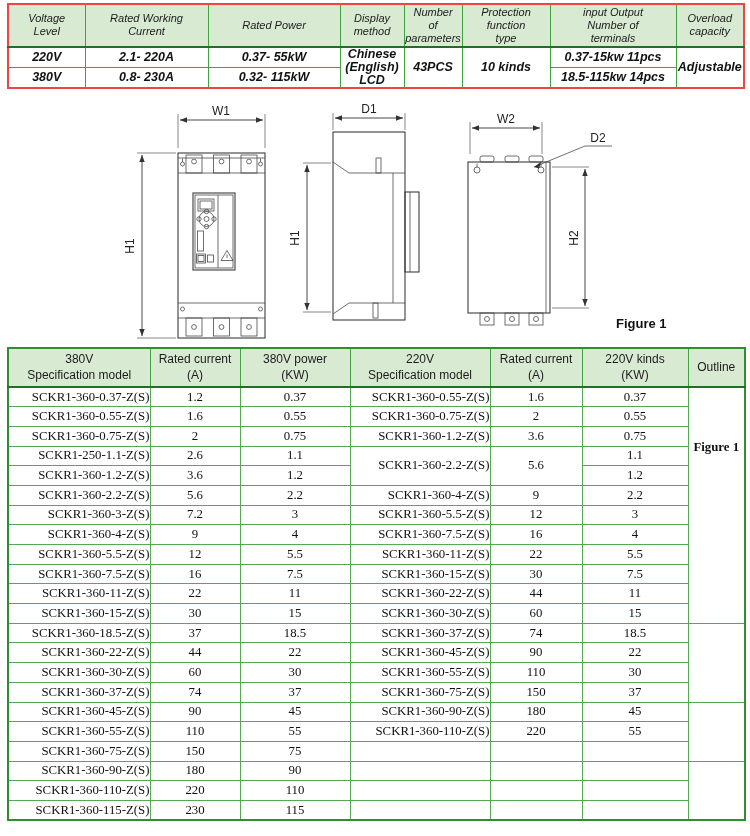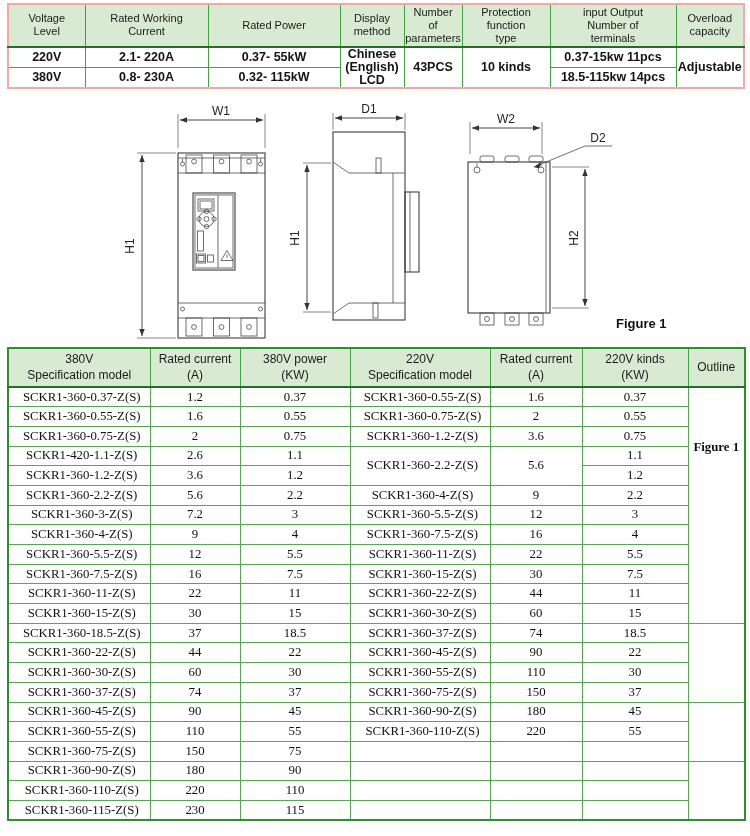--- a/index.html
+++ b/index.html
@@ -1,36 +1,36 @@
 <!DOCTYPE html>
 <html><head>
 <meta charset="utf-8">
 <style>
   html,body{margin:0;padding:0;background:#fff;}
   .sheet{position:relative;width:750px;height:836px;background:#ffffff;overflow:hidden;
          font-family:"Liberation Sans",sans-serif;}
   table{border-collapse:collapse;table-layout:fixed;}
 
   
-  .top-table{position:absolute;left:7px;top:3px;width:737px;border:2px solid #fca5a5;}
+  .top-table{position:absolute;left:7px;top:3px;width:737px;border:2px solid #ef4444;font-style:italic;}
   .top-table th{background:#d9ead3;font-size:11px;font-weight:400;color:#1b1b1b;
                 white-space:pre-line;line-height:1.18;height:33px;padding:1px 0;
                 border:1px solid #3fa33f;border-bottom:2px solid #256e25;text-align:center;}
   .top-table td{font-size:12.5px;font-weight:700;color:#121212;text-align:center;height:17px;
                 border:1px solid #3fa33f;white-space:pre-line;line-height:1.05;padding:0;}
 
   
   .spec-table{position:absolute;left:7px;top:347px;width:737px;border:2px solid #2f8f2f;}
   .spec-table th{background:#d9ead3;font-size:12px;font-weight:400;color:#1b1b1b;
                  white-space:pre-line;line-height:1.3;height:37px;padding:0;
                  border:1px solid #3fa33f;border-bottom:2px solid #256e25;text-align:center;}
   .spec-table tbody tr{height:19.7px;}
   .spec-table td{border:1px solid #55a955;font-family:"Liberation Serif",serif;
                  font-size:12.8px;color:#101010;padding:0;}
-  .model-cell{text-align:center;padding-left:5px !important;}
+  .model-cell{text-align:right;padding-left:5px !important;}
   .num-cell{text-align:center;}
   .outline-cell{font-family:"Liberation Sans",sans-serif;font-weight:700;font-size:12.5px;
                 text-align:center;vertical-align:top;color:#111;}
   .outline-cell.figure{padding-top:52px !important;}
 
   
   .figure-svg{position:absolute;left:0;top:88px;}
   .ln{fill:none;stroke:#3c3c3c;stroke-width:1.1;}
   .ln2{fill:none;stroke:#4a4a4a;stroke-width:0.8;}
   .dim{stroke:#333;stroke-width:0.9;}
@@ -267,21 +267,21 @@
         </tr>
         <tr>
           <td class="model-cell">SCKR1-360-0.75-Z(S)</td>
           <td class="num-cell">2</td>
           <td class="num-cell">0.75</td>
           <td class="model-cell">SCKR1-360-1.2-Z(S)</td>
           <td class="num-cell">3.6</td>
           <td class="num-cell">0.75</td>
         </tr>
         <tr>
-          <td class="model-cell">SCKR1-420-1.1-Z(S)</td>
+          <td class="model-cell">SCKR1-250-1.1-Z(S)</td>
           <td class="num-cell">2.6</td>
           <td class="num-cell">1.1</td>
           <td class="model-cell" rowspan="2">SCKR1-360-2.2-Z(S)</td>
           <td class="num-cell" rowspan="2">5.6</td>
           <td class="num-cell">1.1</td>
         </tr>
         <tr>
           <td class="model-cell">SCKR1-360-1.2-Z(S)</td>
           <td class="num-cell">3.6</td>
           <td class="num-cell">1.2</td>

